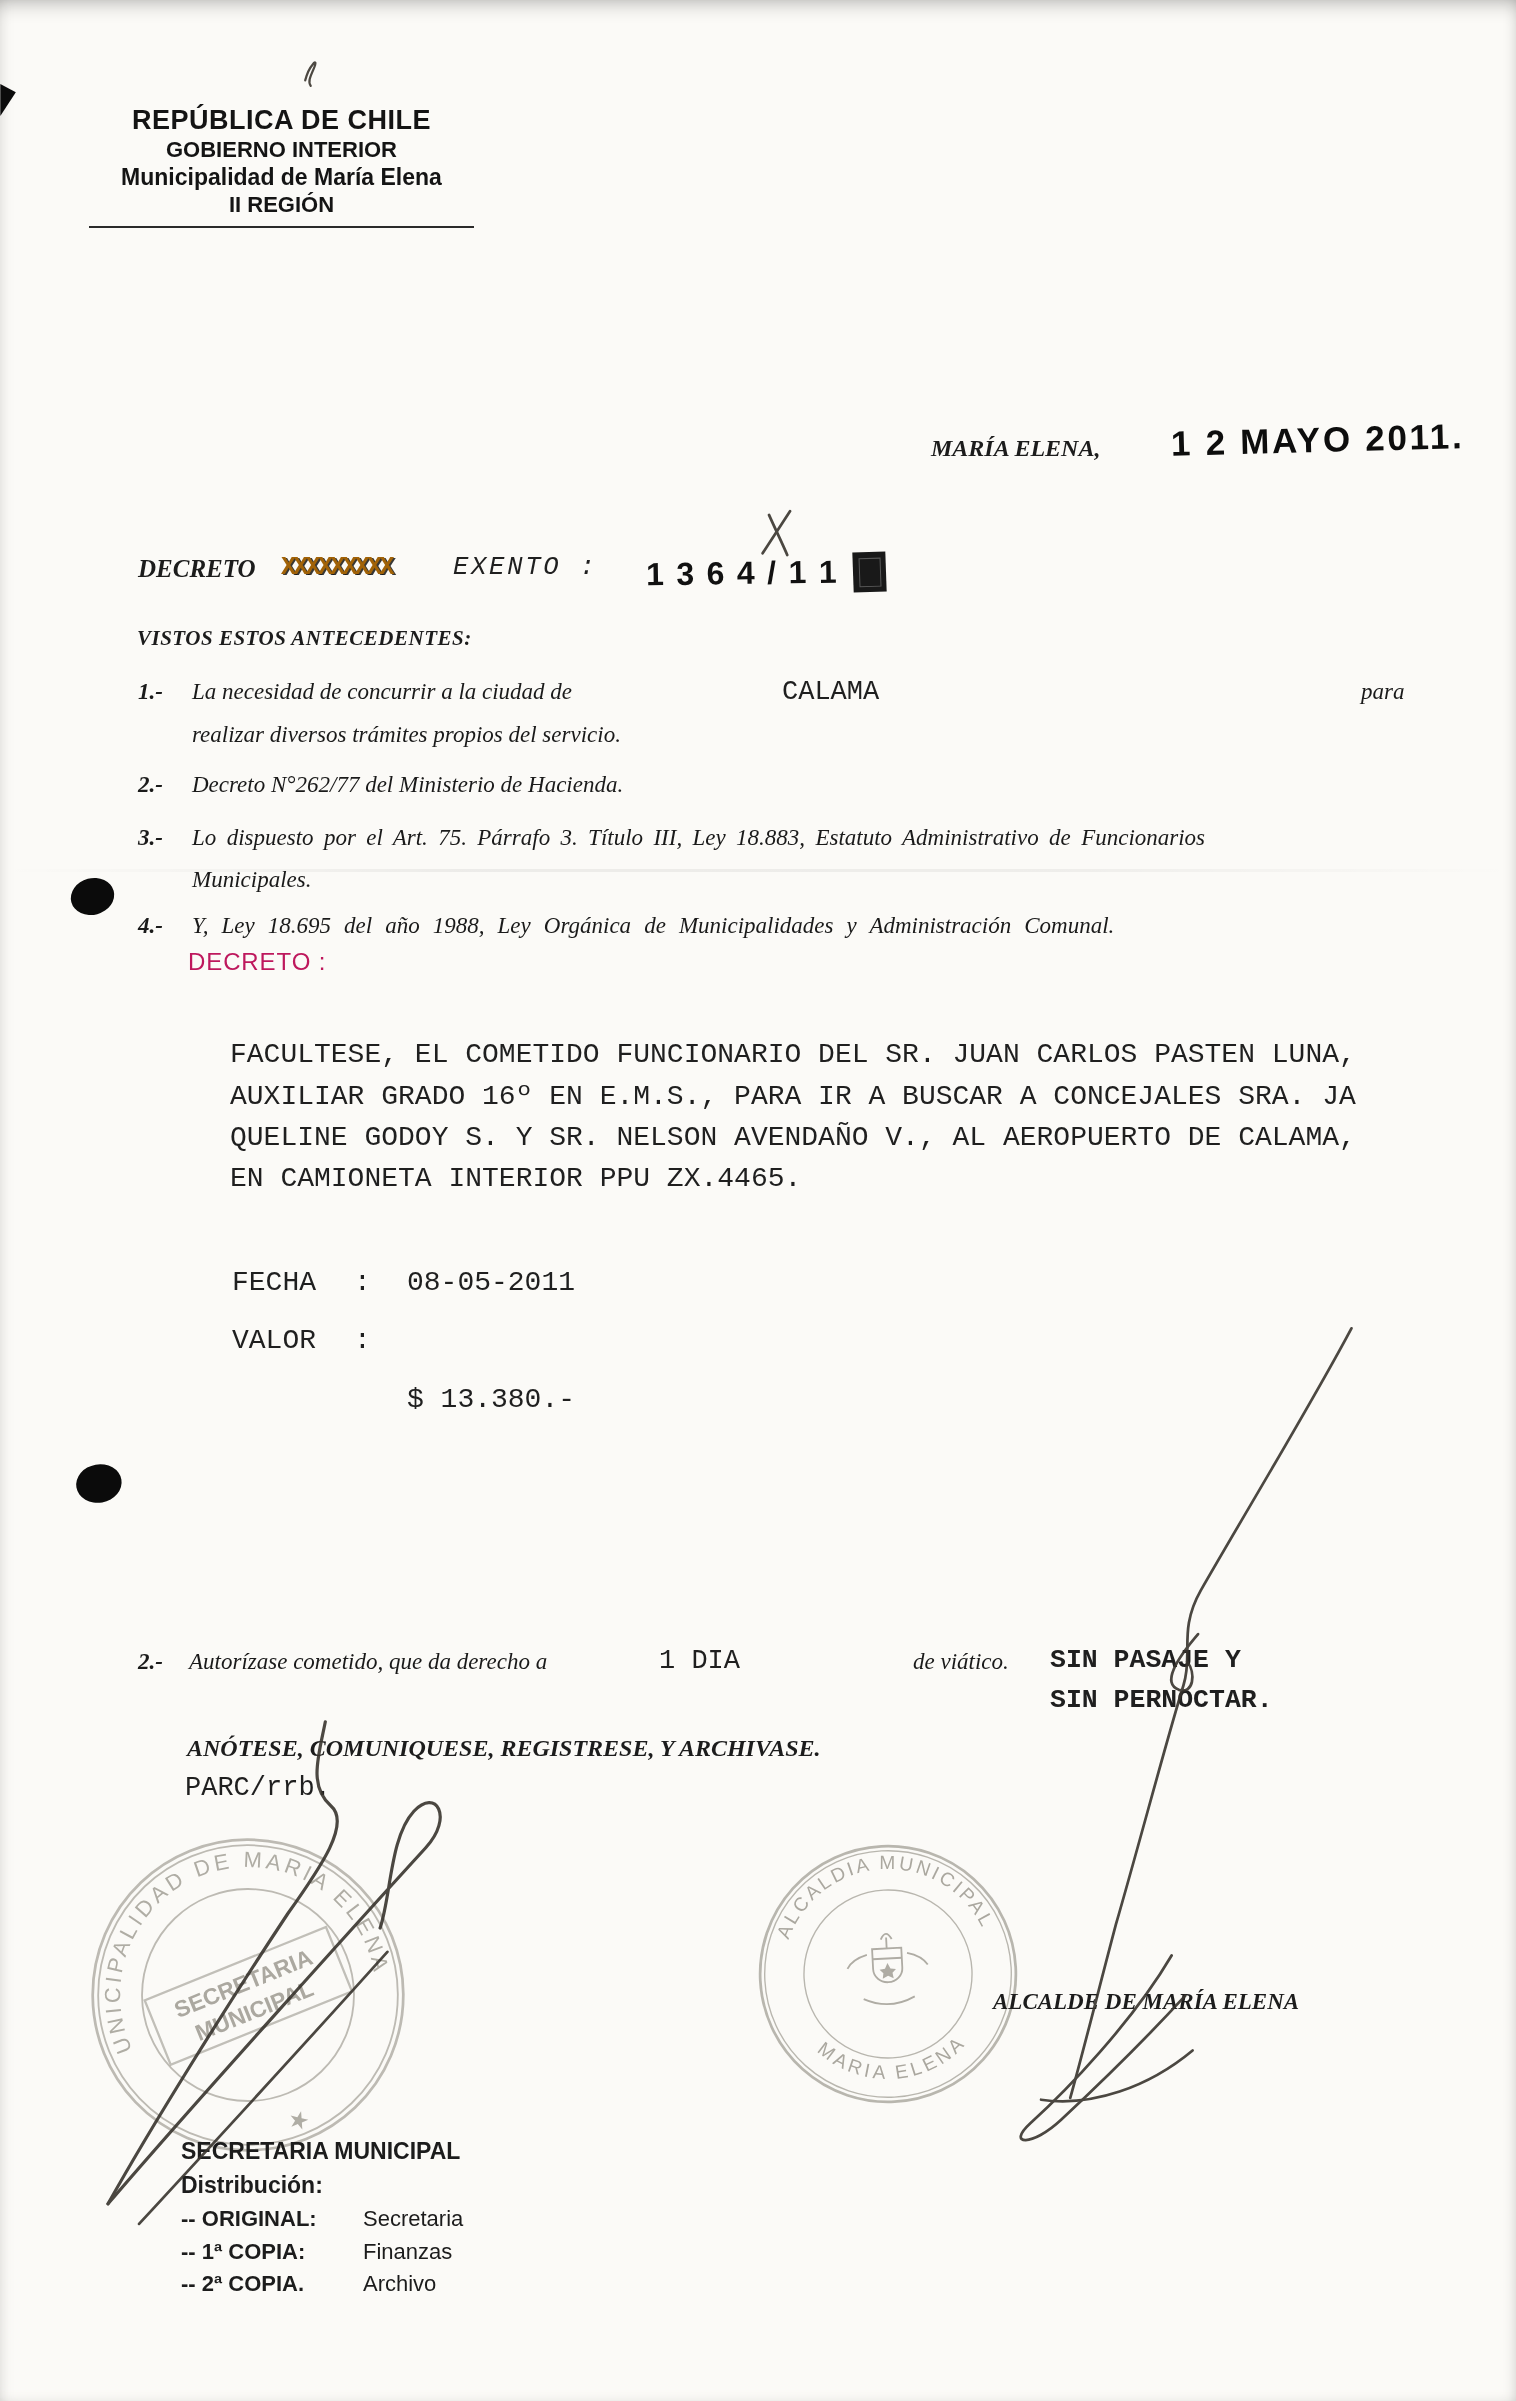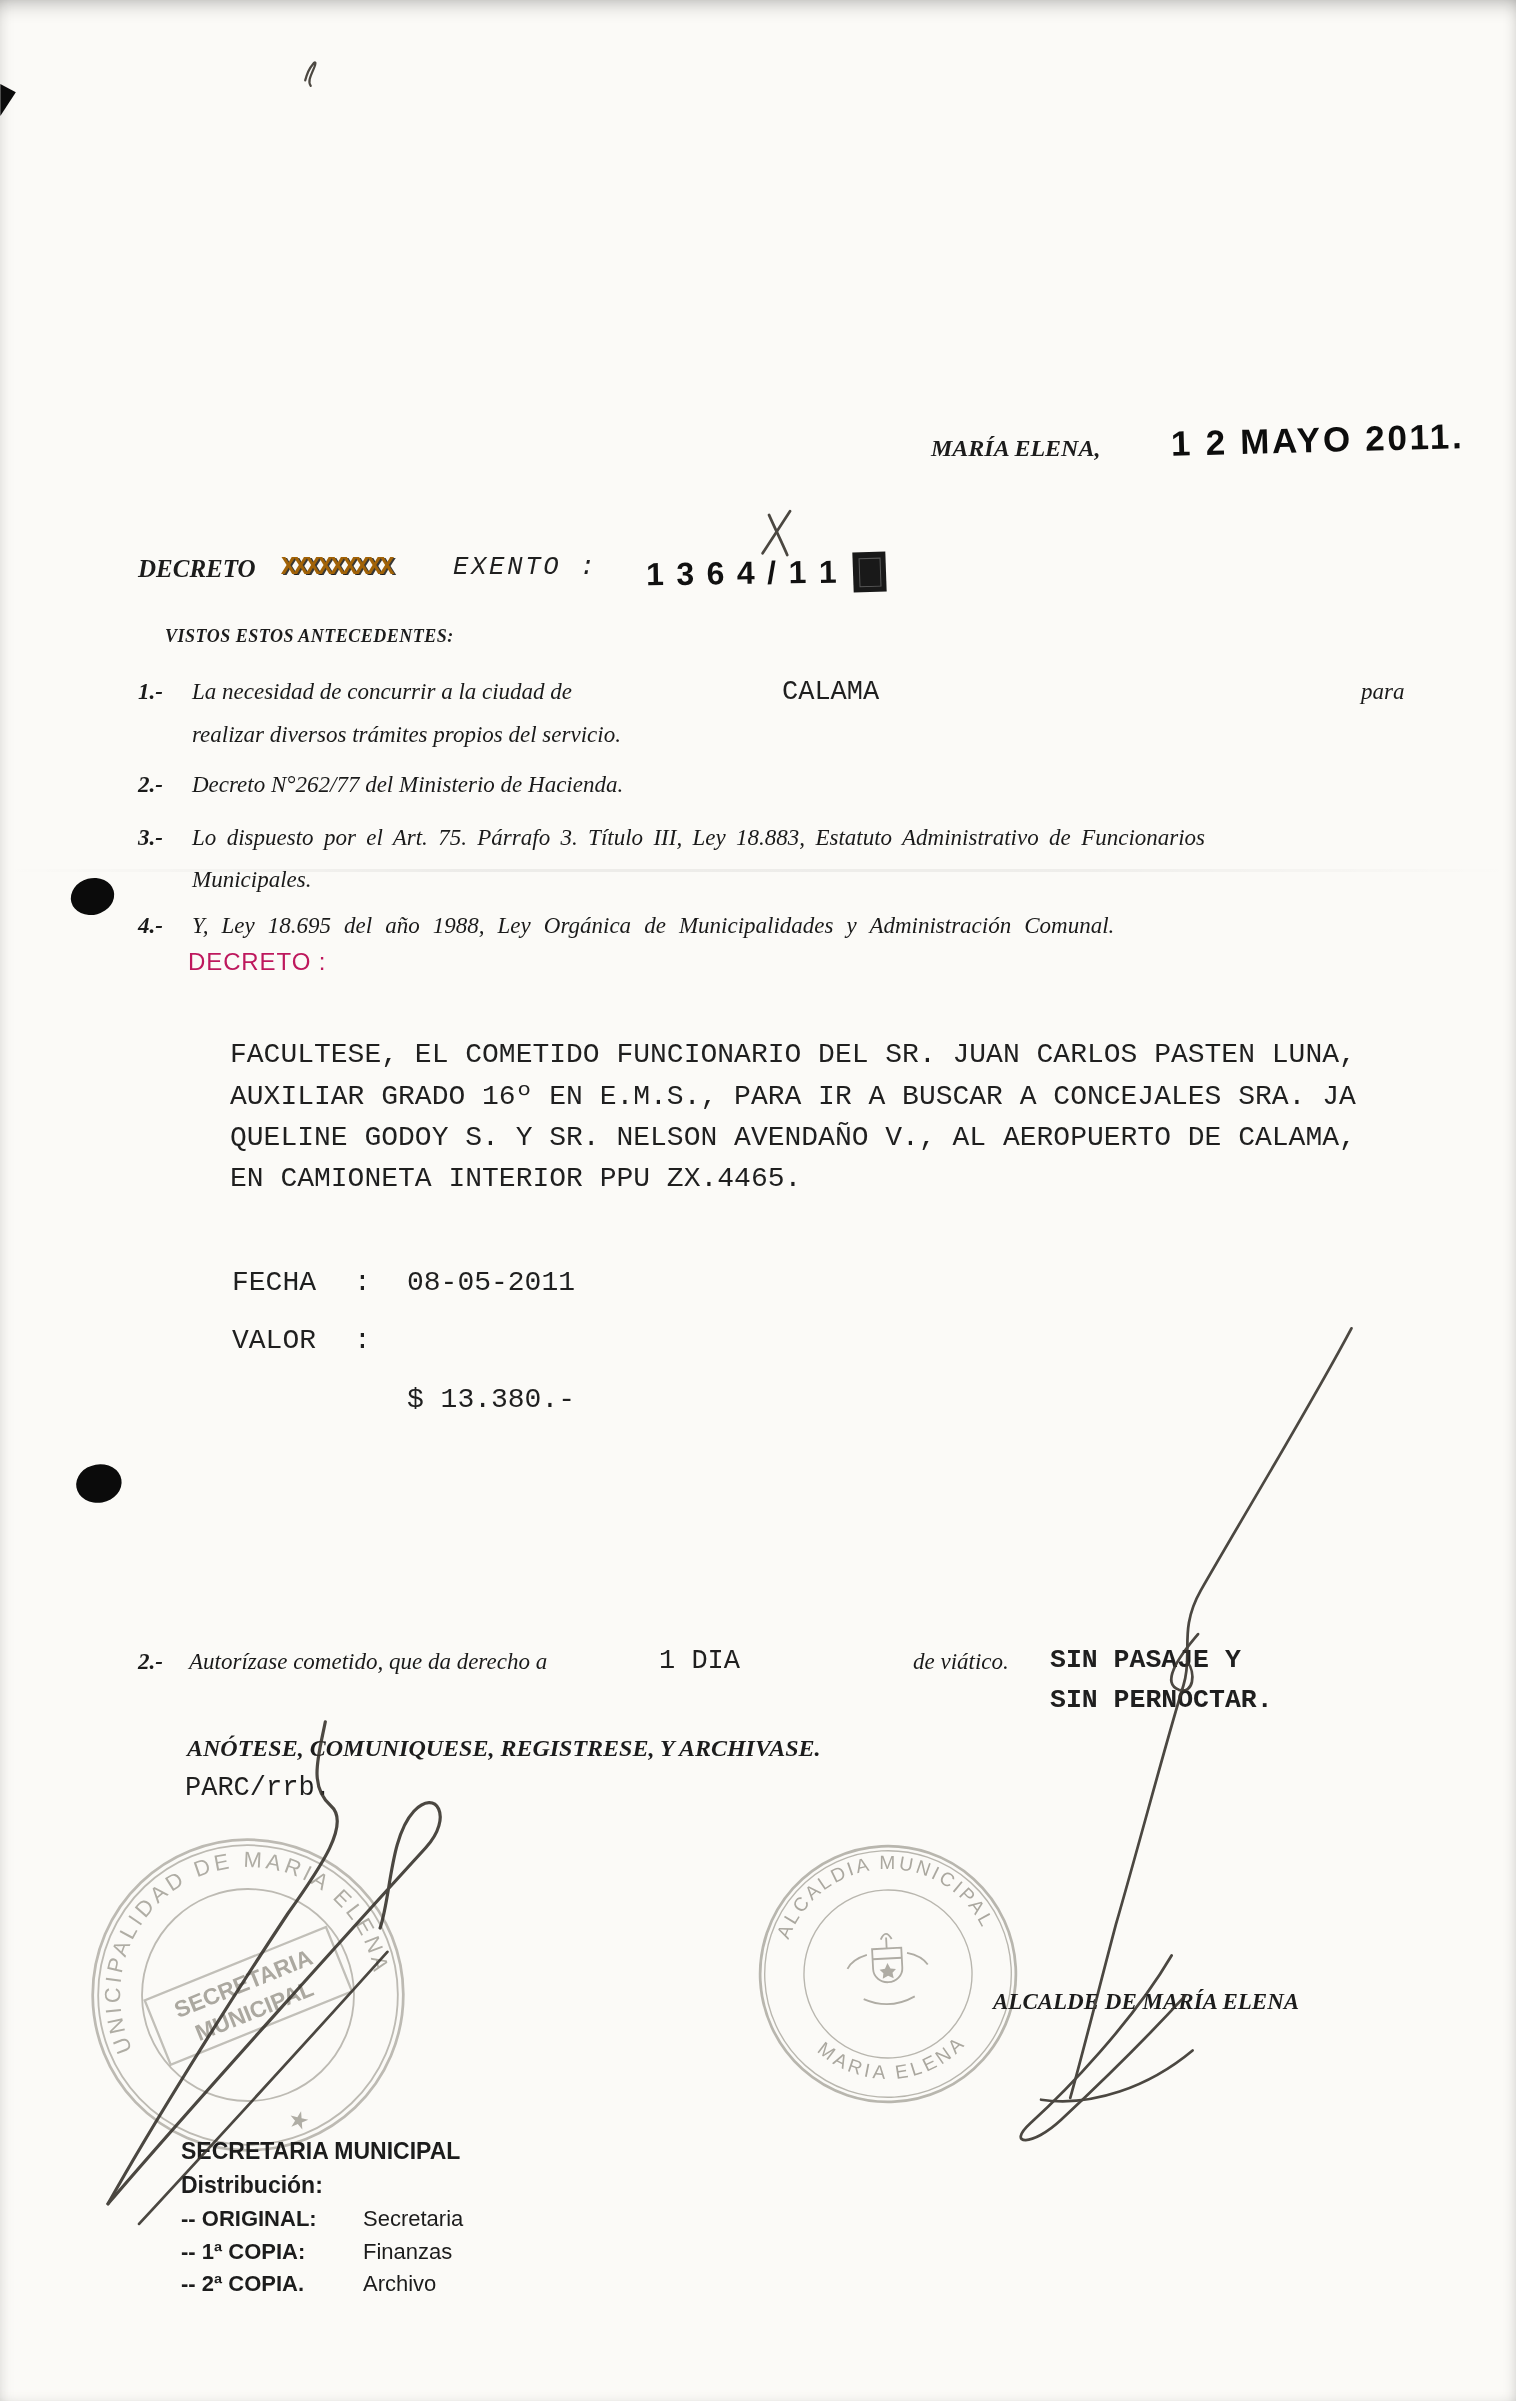--- a/index.html
+++ b/index.html
@@ -38,21 +38,21 @@
   .struck{font-size:25px;font-weight:bold;letter-spacing:-2.7px;color:#a16207;
           text-shadow:1.8px 0.9px 0 rgba(20,20,20,0.85);}
   .exento{font-size:25.6px;letter-spacing:2.7px;font-style:italic;}
   .decnum{
     font-family:"Liberation Sans",sans-serif;font-weight:bold;font-size:32px;
     letter-spacing:1.8px;color:#111;transform:rotate(-0.8deg);
   }
   .stampbox{position:absolute;width:33px;height:40px;background:#191919;transform:rotate(-2deg);}
   .stampbox::after{content:"";position:absolute;inset:5.5px;border:1.8px solid rgba(255,255,255,0.28);}
 
-  .vistos{font-size:18px;letter-spacing:0.5px;margin-left:28px;}
+  .vistos{font-size:21px;letter-spacing:0.5px;}
   .ant{font-size:23px;color:#1a1a1a;}
   .ws5{word-spacing:4.6px;}
   .ws8{word-spacing:7.3px;}
   .typed31{font-size:28px;margin-left:40px;}
   .typed30{font-size:27px;}
   .typed29{font-size:26.5px;}
 
   .crease{position:absolute;left:0;top:869px;width:100%;height:2.7px;z-index:1;
     background:linear-gradient(to right,rgba(0,0,0,0),rgba(0,0,0,0.06) 30%,rgba(0,0,0,0.05) 70%,rgba(0,0,0,0));}
 
@@ -63,20 +63,26 @@
   .sig-overlay{position:absolute;inset:0;z-index:5;pointer-events:none;}
   .txt{z-index:3;}
 </style>
 </head>
 <body>
 
 <div class="page">
 
   <div class="crease"></div>
 
+  <div class="letterhead">
+    <div class="lh1">REPÚBLICA DE CHILE</div>
+    <div class="lh2">GOBIERNO INTERIOR</div>
+    <div class="lh3">Municipalidad de María Elena</div>
+    <div class="lh4">II REGIÓN</div>
+  </div>
 
   <div class="abs txt it b place" style="left:931px;top:435px;">MARÍA ELENA,</div>
   <div class="abs txt datestamp" style="left:1171px;top:420px;">1 2 MAYO 2011.</div>
 
   <div class="abs txt it b dec-label" style="left:138px;top:555px;">DECRETO</div>
   <div class="abs txt mono struck" style="left:281px;top:553px;">XXXXXXXXX</div>
   <div class="abs txt mono exento" style="left:453px;top:553px;">EXENTO :</div>
   <div class="abs txt decnum" style="left:646px;top:555px;">1 3 6 4 / 1 1</div>
   <div class="stampbox txt" style="left:853px;top:552px;"></div>
 

